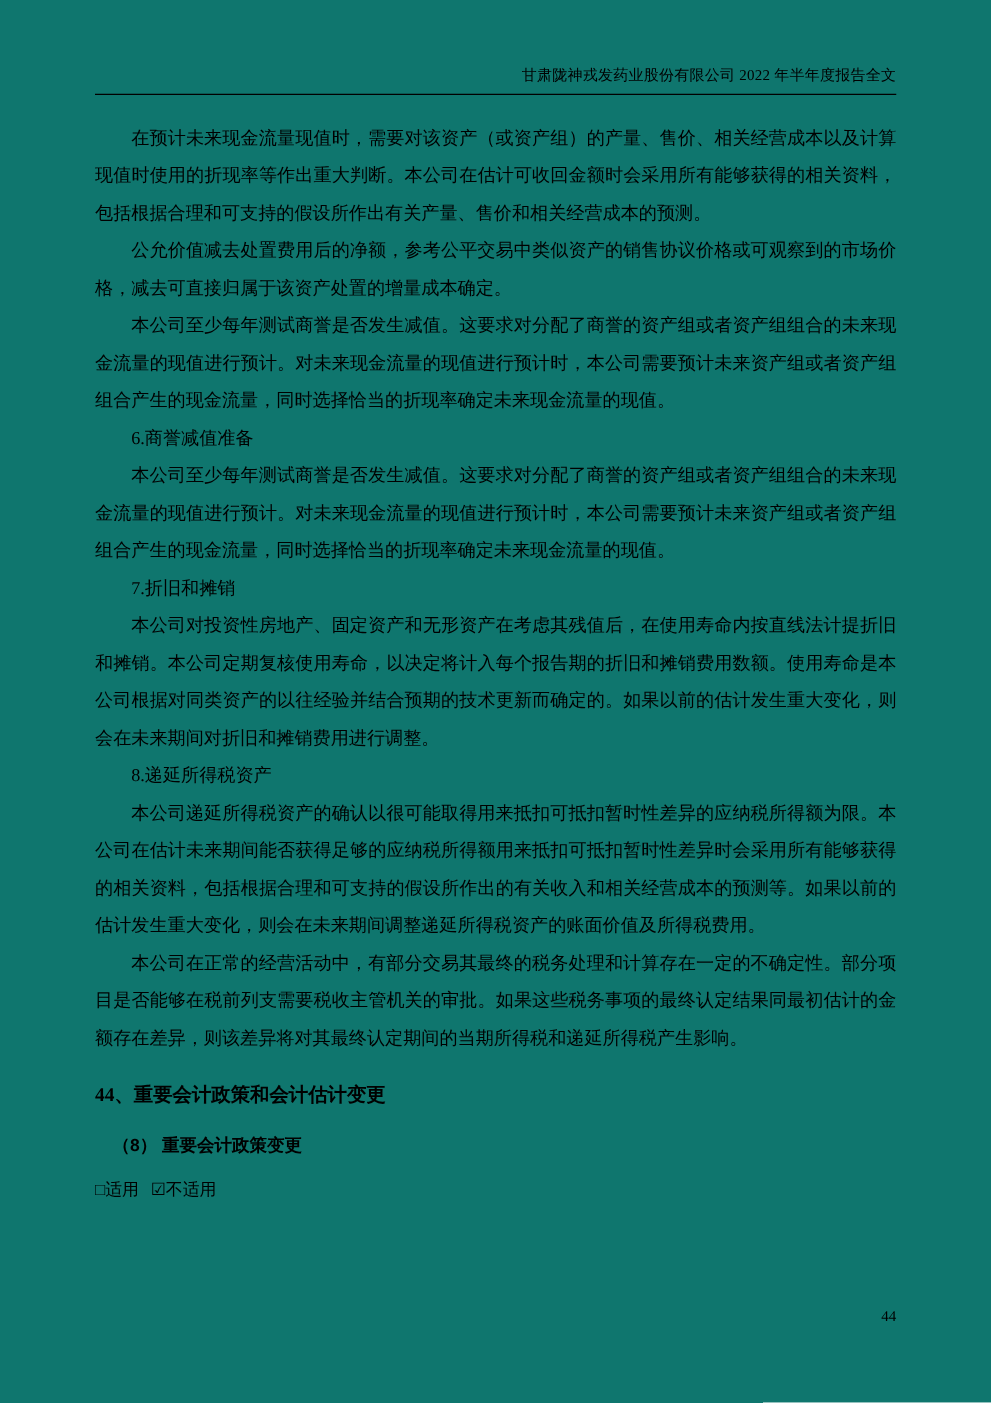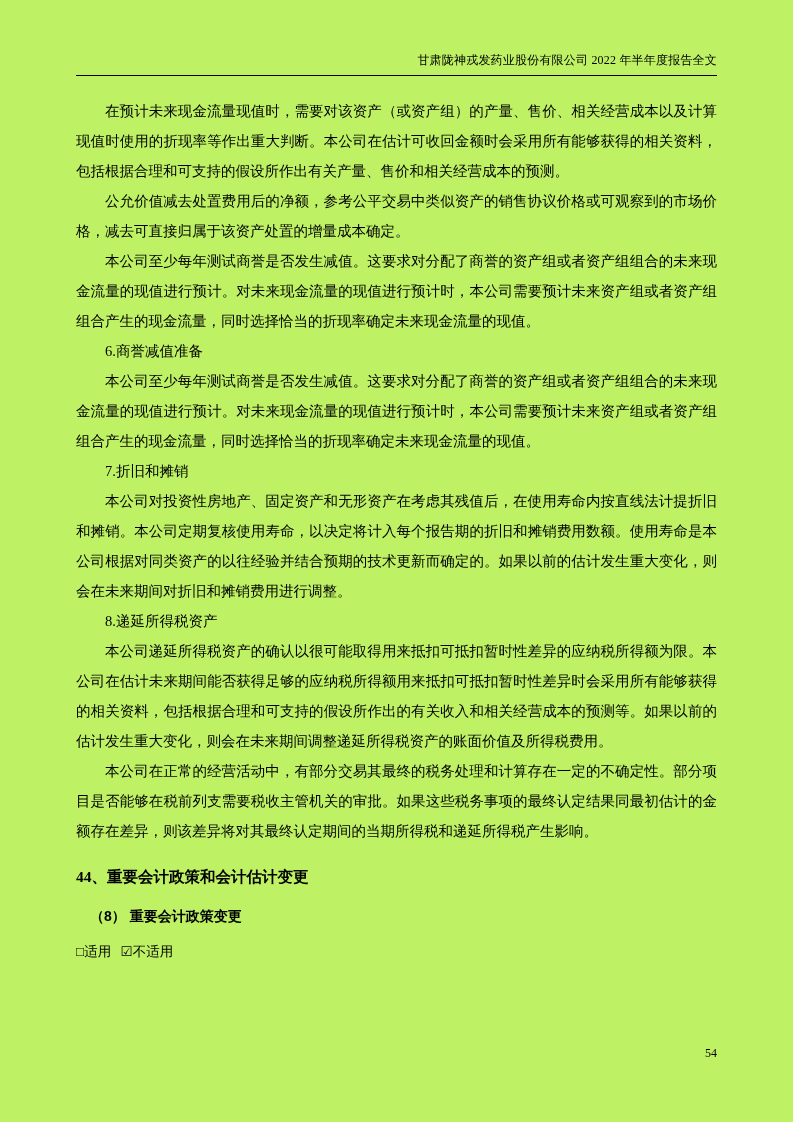--- a/index.html
+++ b/index.html
@@ -4,21 +4,21 @@
 <style>
   html, body {
     margin: 0;
     padding: 0;
     background: #ffffff;
   }
   .page {
     position: relative;
     width: 793px;
     height: 1122px;
-    background: #bef264;
+    background: #0f766e;
     color: #000000;
     font-family: "Liberation Serif", "DejaVu Serif", serif;
     overflow: hidden;
   }
   .page-header {
     position: absolute;
     top: 52px;
     left: 76px;
     right: 76px;
     text-align: right;
@@ -107,16 +107,16 @@
     <h2 class="section-heading">44、重要会计政策和会计估计变更</h2>
     <h3 class="sub-section-heading">（8） 重要会计政策变更</h3>
 
     <p class="applicability">
       <span class="cb">□适用</span>
       <span class="cb">☑不适用</span>
     </p>
   </div>
 
   <div class="page-footer">
-    <span>54</span>
+    <span>44</span>
   </div>
 
 </div>
 
 </body></html>

